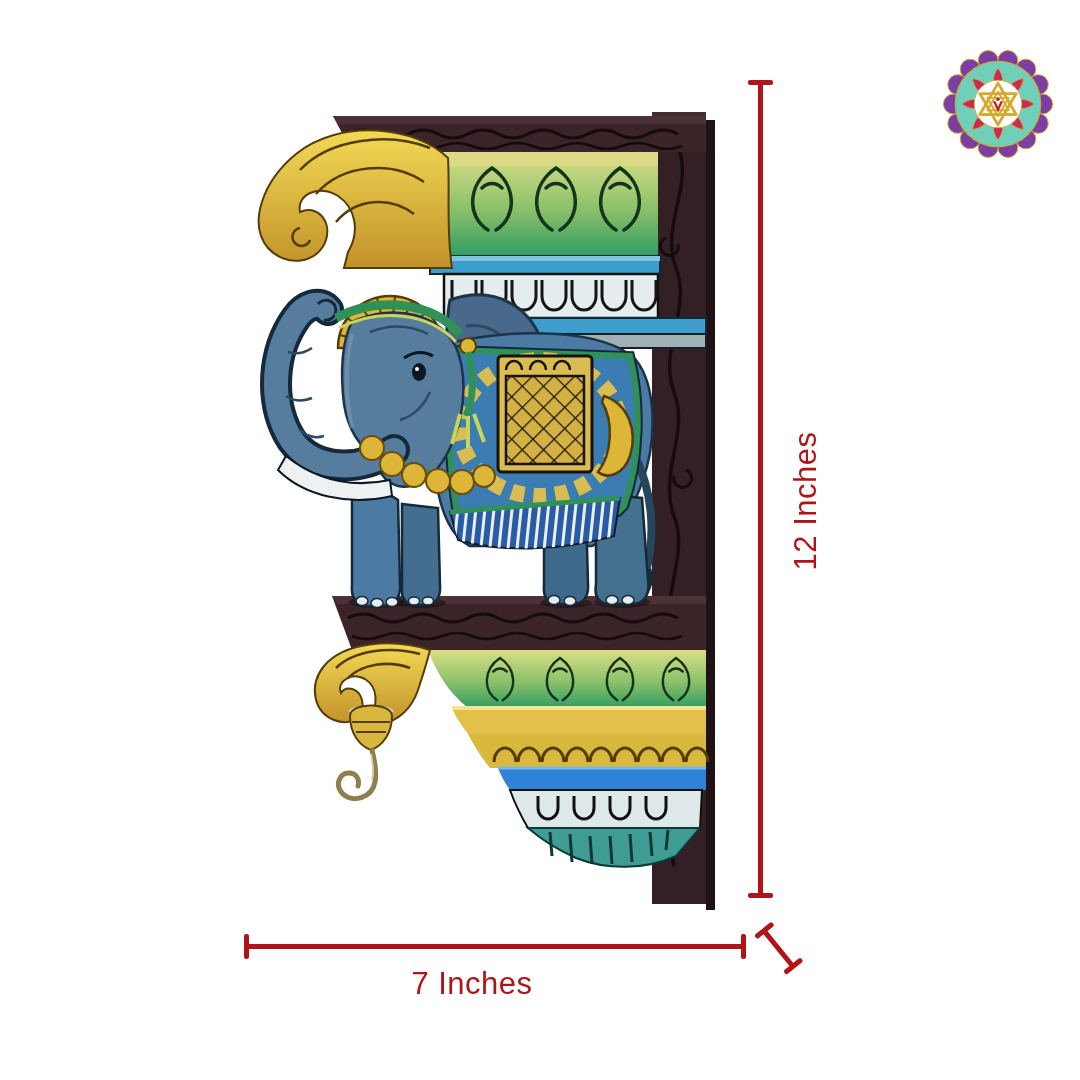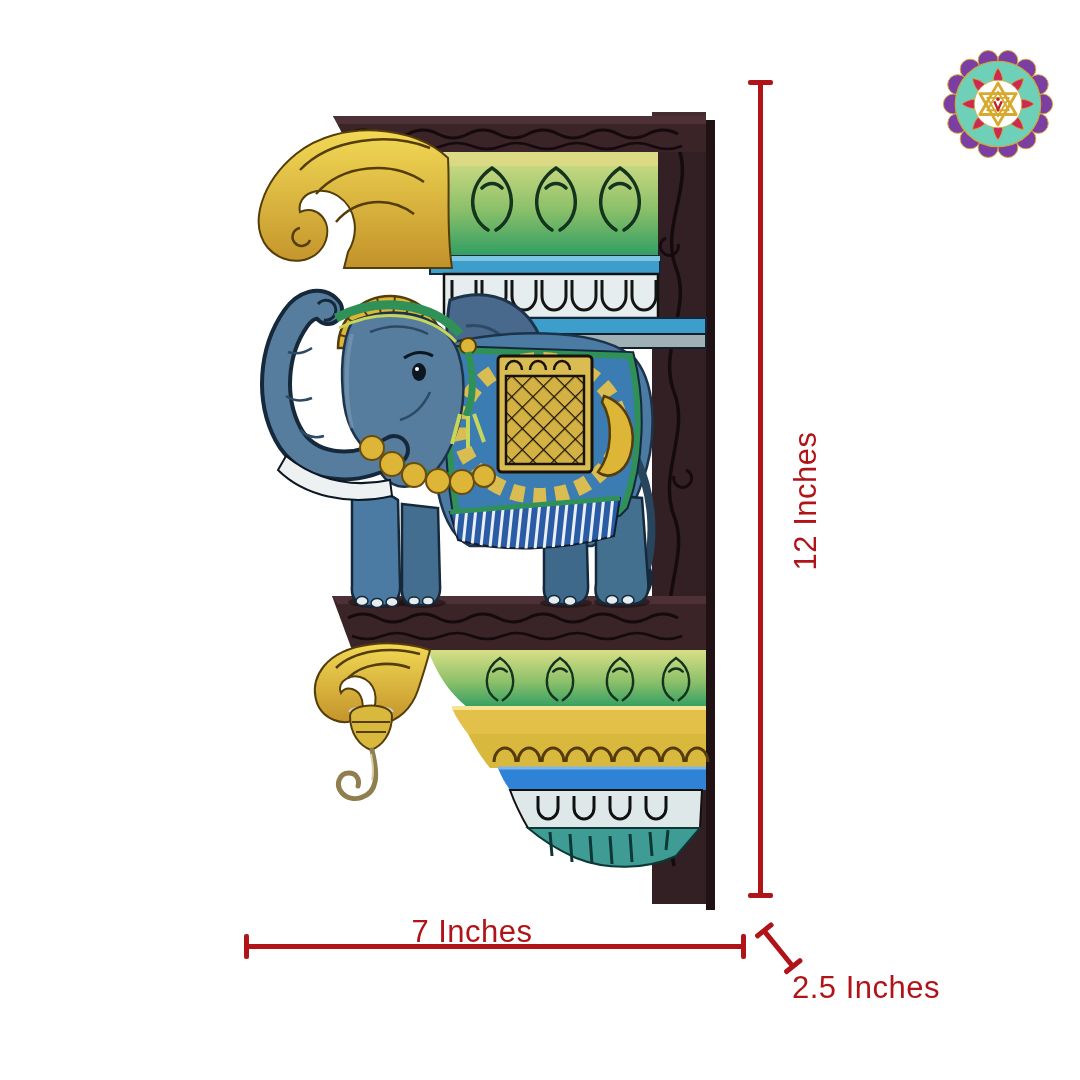--- a/index.html
+++ b/index.html
@@ -258,22 +258,21 @@
     <span class="bar cap-top"></span>
     <span class="bar cap-bottom"></span>
   </div>
   <div class="dim-label rot" style="left:806px;top:501px;">12 Inches</div>
 
   <div class="dim dim-h">
     <span class="bar line"></span>
     <span class="bar cap-left"></span>
     <span class="bar cap-right"></span>
   </div>
-  <div class="dim-label" style="left:472px;top:932px;">7 Inches</div>
+  <div class="dim-label" style="left:472px;top:984px;">7 Inches</div>
 
   <div class="dim dim-d">
     <span class="bar line"></span>
     <span class="bar cap-a"></span>
     <span class="bar cap-b"></span>
   </div>
-  <div class="dim-label" style="left:866px;top:988px;">2.5 Inches</div>
 
 </div>
 
 </body></html>

